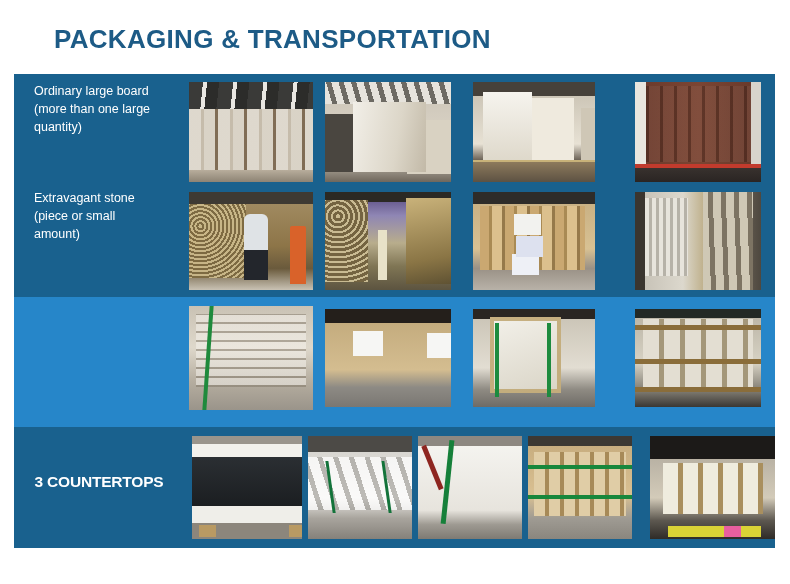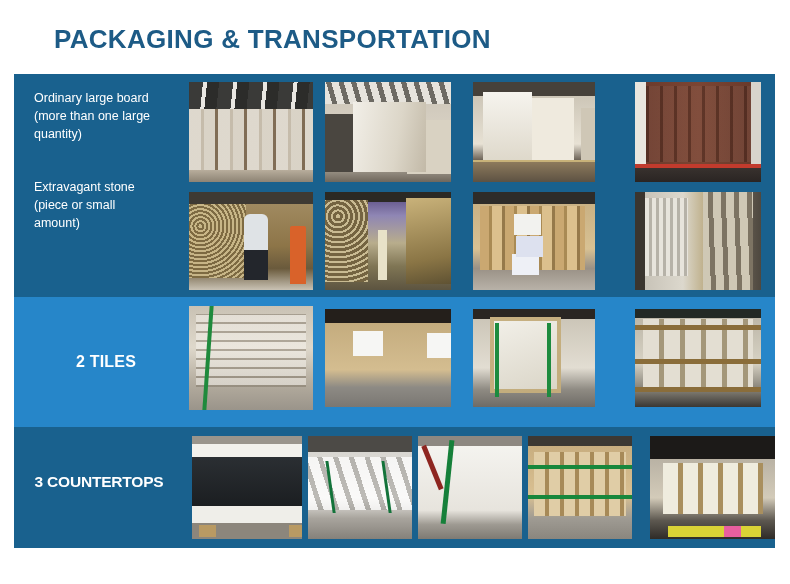--- a/index.html
+++ b/index.html
@@ -64,24 +64,24 @@
   }
   .heading{
     color:#ffffff;
     font-size:16px;
     font-weight:bold;
     letter-spacing:0.2px;
   }
 
   #slab-labels{
     justify-content:flex-start;
-    padding-top:16px;
+    padding-top:9px;
   }
   #slab-labels .heading{margin:16px 0 0 0;}
-  #slab-labels .desc.second{margin-top:36px;}
+  #slab-labels .desc.second{margin-top:54px;}
 
   #tiles-labels .heading{text-align:center;padding-left:14px;}
   #countertops-labels .heading{
     text-align:center;
     font-size:15.5px;
     letter-spacing:-0.2px;
     padding-left:0;
   }
 
   
@@ -427,23 +427,20 @@
         <div class="ph-layer ph-crates"></div>
       </div>
       <div class="photo" style="width:126px;height:98px;">
         <div class="ph-layer ph-container-worker"></div>
       </div>
     </div>
   </div>
 
   <div class="band bright" id="band-tiles">
 
-    <div class="label-col" id="tiles-labels">
-      <div class="heading">2 TILES</div>
-    </div>
 
     <div class="photo-row" id="row-3">
       <div class="photo" style="width:124px;height:104px;margin-right:12px;">
         <div class="ph-layer ph-tile-bundle"></div>
       </div>
       <div class="photo" style="width:126px;height:98px;margin-right:22px;">
         <div class="ph-layer ph-pallet-crate"></div>
       </div>
       <div class="photo" style="width:122px;height:98px;margin-right:40px;">
         <div class="ph-layer ph-wrapped-crate"></div>

